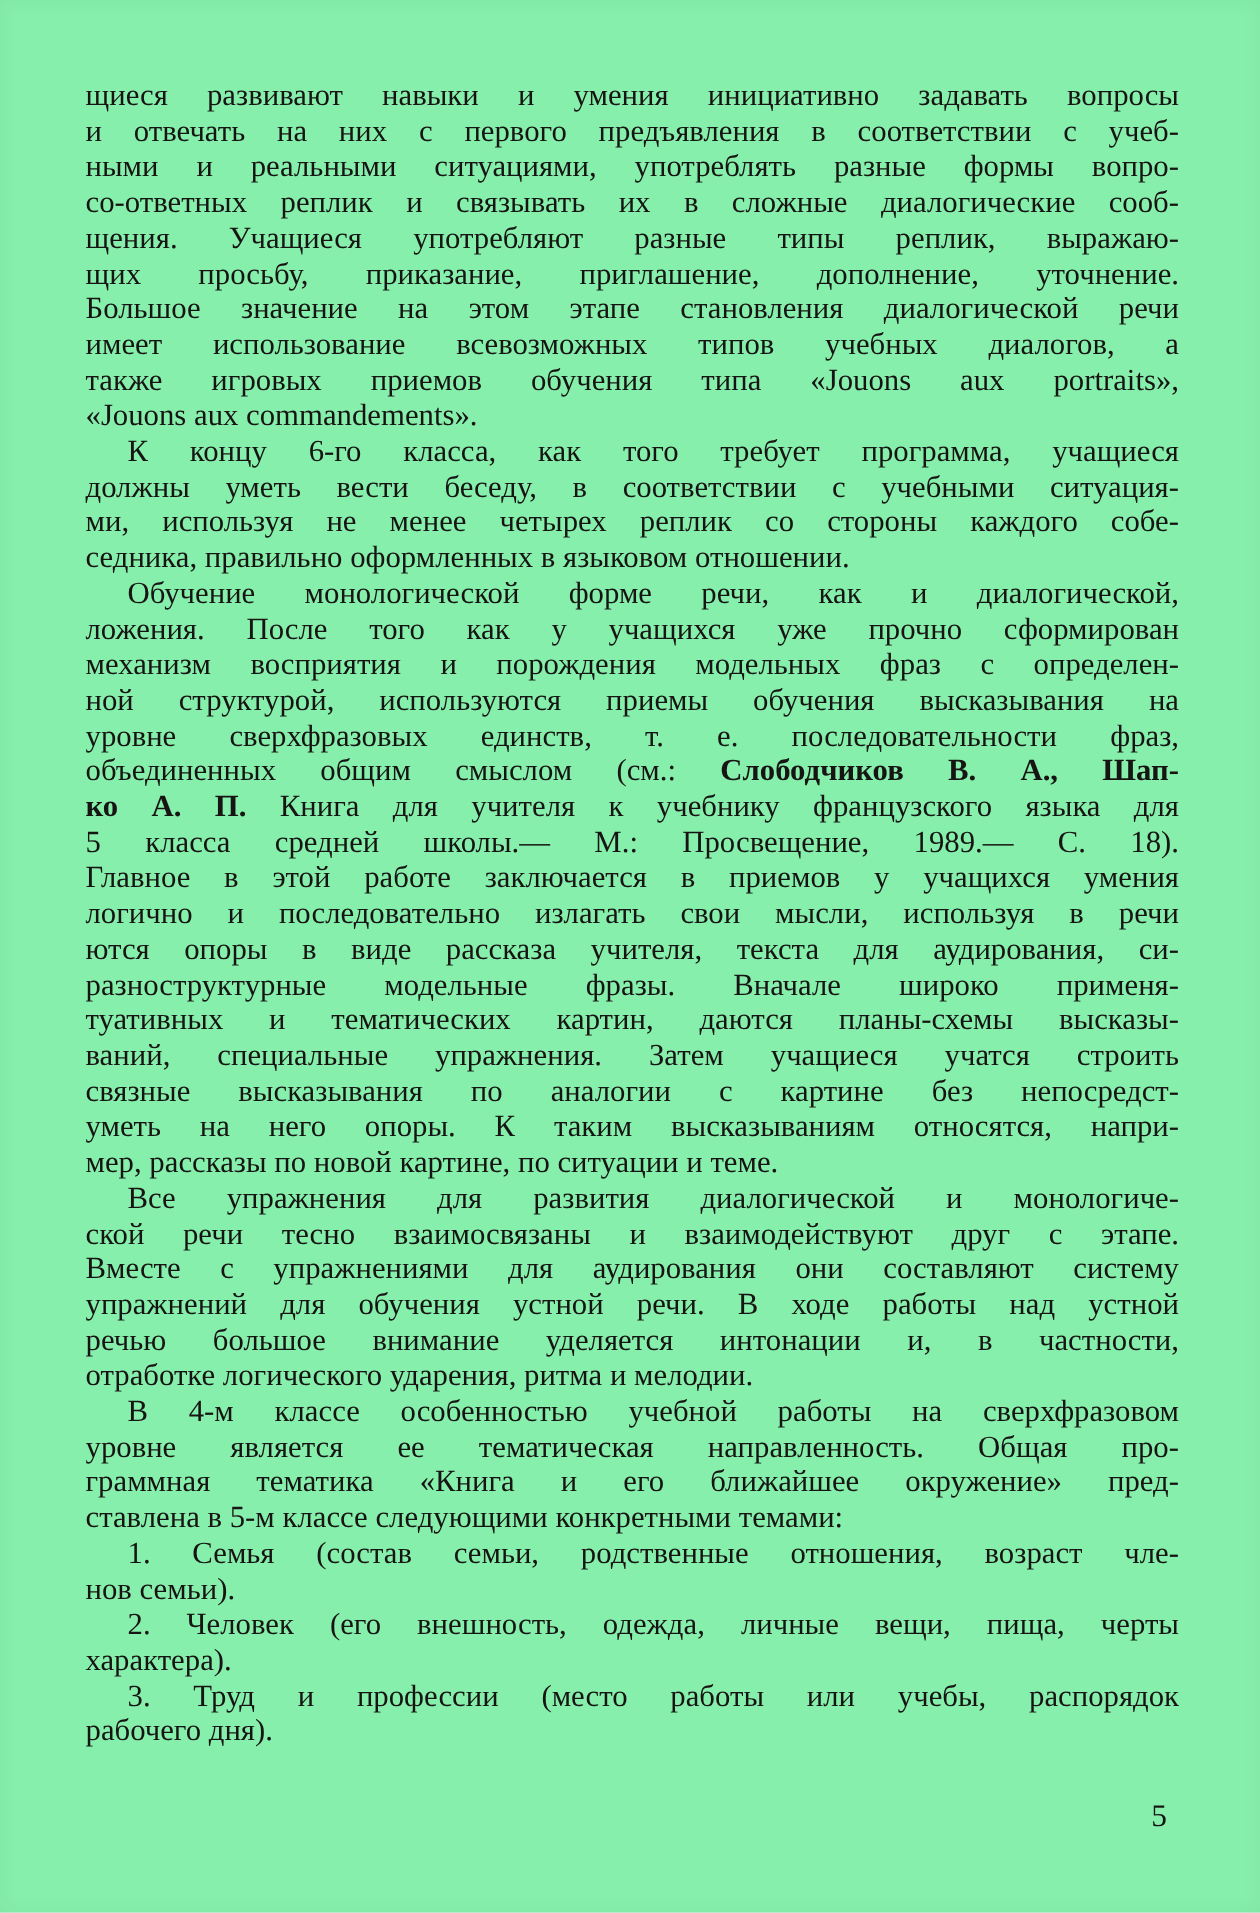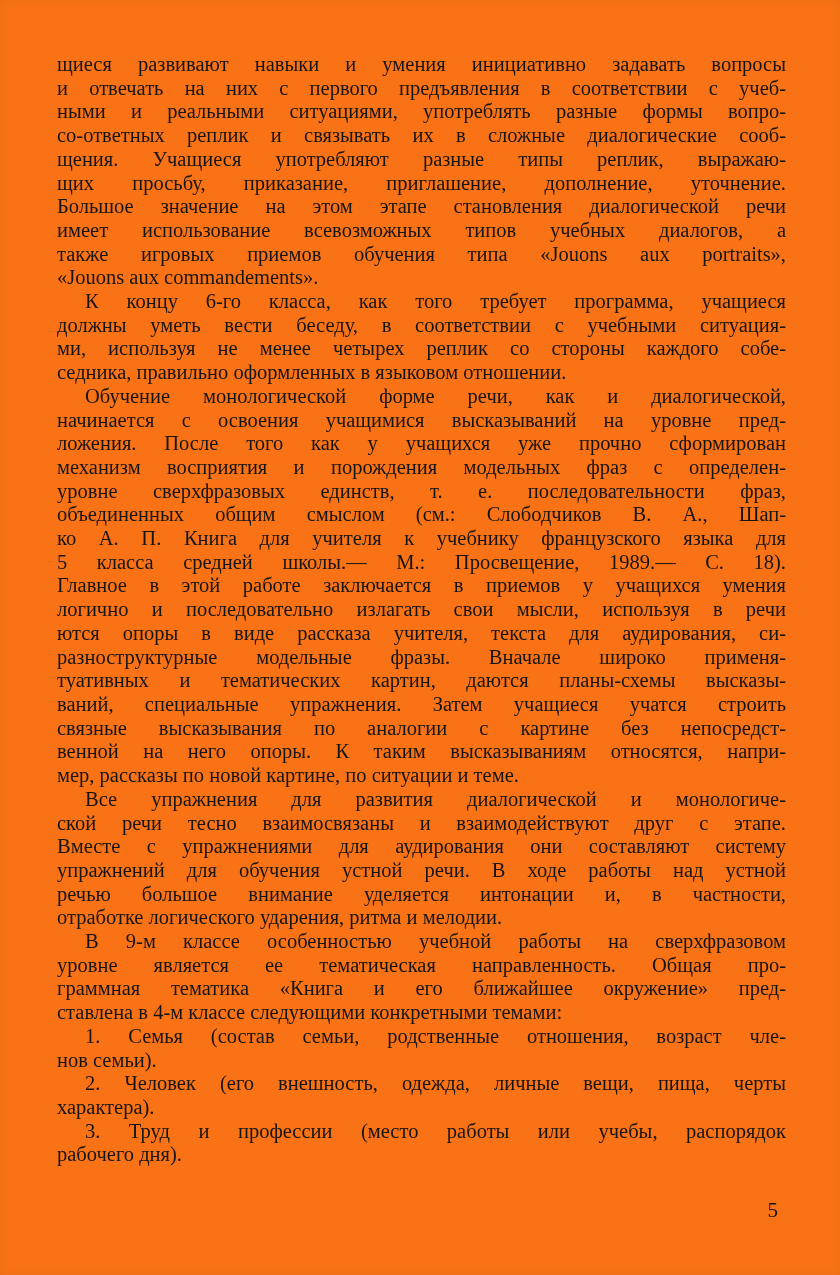--- a/index.html
+++ b/index.html
@@ -5,21 +5,21 @@
   html, body {
     margin: 0;
     padding: 0;
     background: #e8e8e6;
   }
   .book-page {
     position: relative;
     width: 840px;
     height: 1275px;
     margin: 0 auto;
-    background: #f97316;
+    background: #86efac;
     box-shadow: inset 0 0 14px rgba(0,0,0,0.045);
     overflow: hidden;
     box-sizing: border-box;
   }
   .page-text {
     position: absolute;
     left: 57px;
     top: 53px;
     width: 729px;
     font-family: "Liberation Serif", "DejaVu Serif", serif;
@@ -36,21 +36,21 @@
     text-align-last: justify;
     white-space: normal;
   }
   .line.pl {
     text-align-last: left;
   }
   .line.indent {
     text-indent: 28px;
   }
   .bold {
-    font-weight: 400;
+    font-weight: 700;
   }
   .page-number {
     position: absolute;
     left: 57px;
     top: 1198px;
     width: 729px;
     text-align: right;
     font-family: "Liberation Serif", "DejaVu Serif", serif;
     font-size: 21px;
     color: #171513;
@@ -76,50 +76,50 @@
         <div class="line pl"><span>«Jouons aux commandements».</span></div>
       </div>
       <div class="paragraph">
         <div class="line indent"><span>К концу 6-го класса, как того требует программа, учащиеся</span></div>
         <div class="line"><span>должны уметь вести беседу, в соответствии с учебными ситуация-</span></div>
         <div class="line"><span>ми, используя не менее четырех реплик со стороны каждого собе-</span></div>
         <div class="line pl"><span>седника, правильно оформленных в языковом отношении.</span></div>
       </div>
       <div class="paragraph">
         <div class="line indent"><span>Обучение монологической форме речи, как и диалогической,</span></div>
-        <div class="line"><span>начинается с освоения учащимися высказываний на уровне пред-</span></div>
         <div class="line"><span>ложения. После того как у учащихся уже прочно сформирован</span></div>
         <div class="line"><span>механизм восприятия и порождения модельных фраз с определен-</span></div>
+        <div class="line"><span>ной структурой, используются приемы обучения высказывания на</span></div>
         <div class="line"><span>уровне сверхфразовых единств, т. е. последовательности фраз,</span></div>
         <div class="line"><span>объединенных общим смыслом (см.: </span><span class="bold">Слободчиков В. А., Шап-</span></div>
         <div class="line"><span class="bold">ко А. П.</span><span> Книга для учителя к учебнику французского языка для</span></div>
         <div class="line"><span>5 класса средней школы.— М.: Просвещение, 1989.— С. 18).</span></div>
         <div class="line"><span>Главное в этой работе заключается в приемов у учащихся умения</span></div>
         <div class="line"><span>логично и последовательно излагать свои мысли, используя в речи</span></div>
         <div class="line"><span>ются опоры в виде рассказа учителя, текста для аудирования, си-</span></div>
         <div class="line"><span>разноструктурные модельные фразы. Вначале широко применя-</span></div>
         <div class="line"><span>туативных и тематических картин, даются планы-схемы высказы-</span></div>
         <div class="line"><span>ваний, специальные упражнения. Затем учащиеся учатся строить</span></div>
         <div class="line"><span>связные высказывания по аналогии с картине без непосредст-</span></div>
-        <div class="line"><span>венной на него опоры. К таким высказываниям относятся, напри-</span></div>
+        <div class="line"><span>уметь на него опоры. К таким высказываниям относятся, напри-</span></div>
         <div class="line pl"><span>мер, рассказы по новой картине, по ситуации и теме.</span></div>
       </div>
       <div class="paragraph">
         <div class="line indent"><span>Все упражнения для развития диалогической и монологиче-</span></div>
         <div class="line"><span>ской речи тесно взаимосвязаны и взаимодействуют друг с этапе.</span></div>
         <div class="line"><span>Вместе с упражнениями для аудирования они составляют систему</span></div>
         <div class="line"><span>упражнений для обучения устной речи. В ходе работы над устной</span></div>
         <div class="line"><span>речью большое внимание уделяется интонации и, в частности,</span></div>
         <div class="line pl"><span>отработке логического ударения, ритма и мелодии.</span></div>
       </div>
       <div class="paragraph">
-        <div class="line indent"><span>В 9-м классе особенностью учебной работы на сверхфразовом</span></div>
+        <div class="line indent"><span>В 4-м классе особенностью учебной работы на сверхфразовом</span></div>
         <div class="line"><span>уровне является ее тематическая направленность. Общая про-</span></div>
         <div class="line"><span>граммная тематика «Книга и его ближайшее окружение» пред-</span></div>
-        <div class="line pl"><span>ставлена в 4-м классе следующими конкретными темами:</span></div>
+        <div class="line pl"><span>ставлена в 5-м классе следующими конкретными темами:</span></div>
       </div>
       <div class="paragraph">
         <div class="line indent"><span>1. Семья (состав семьи, родственные отношения, возраст чле-</span></div>
         <div class="line pl"><span>нов семьи).</span></div>
       </div>
       <div class="paragraph">
         <div class="line indent"><span>2. Человек (его внешность, одежда, личные вещи, пища, черты</span></div>
         <div class="line pl"><span>характера).</span></div>
       </div>
       <div class="paragraph">

